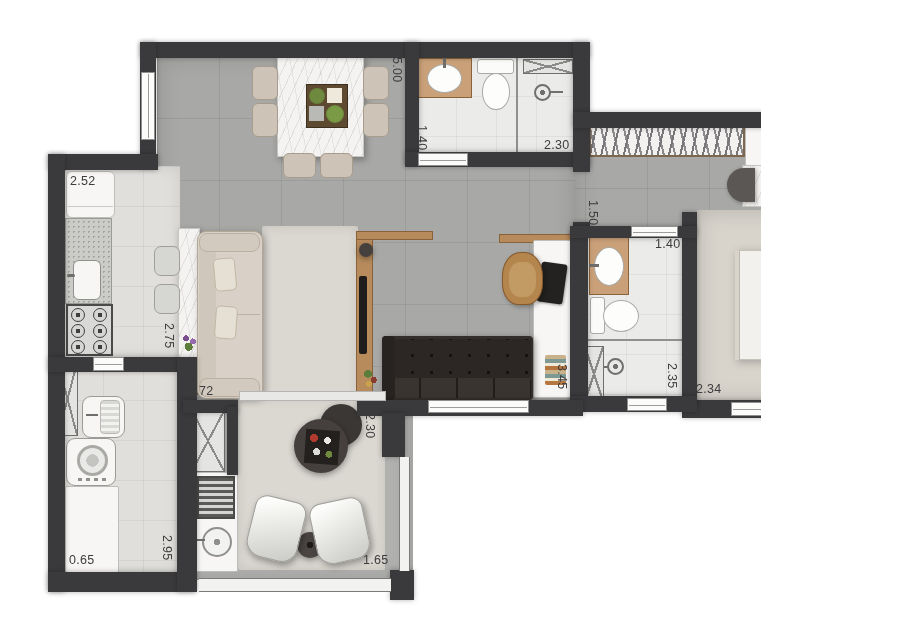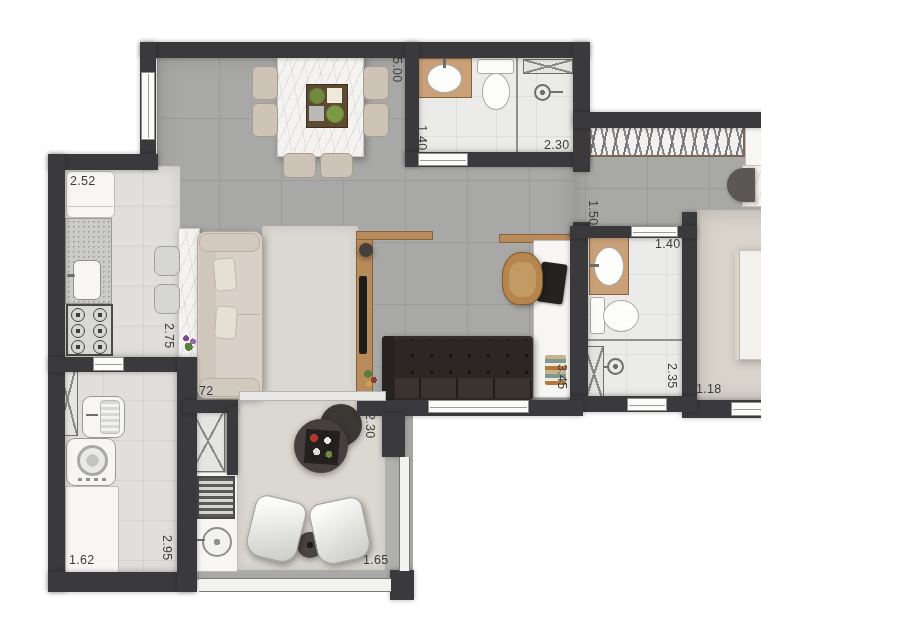--- a/index.html
+++ b/index.html
@@ -268,19 +268,19 @@
   <span class="dim dimv" style="left:415px;top:125px;">1.40</span>
   <span class="dim" style="left:544px;top:138px;">2.30</span>
   <span class="dim dimv" style="left:586px;top:200px;">1.50</span>
   <span class="dim" style="left:655px;top:237px;">1.40</span>
   <span class="dim dimv" style="left:856px;top:203px;">2.85</span>
   <span class="dim" style="left:70px;top:174px;">2.52</span>
   <span class="dim dimv" style="left:162px;top:323px;">2.75</span>
   <span class="dim" style="left:188px;top:384px;">8.72</span>
   <span class="dim dimv" style="left:555px;top:364px;">3.45</span>
   <span class="dim dimv" style="left:665px;top:363px;">2.35</span>
-  <span class="dim" style="left:696px;top:382px;">1.18</span>
+  <span class="dim" style="left:696px;top:382px;">2.34</span>
   <span class="dim dimv" style="left:363px;top:413px;">2.30</span>
   <span class="dim dimv" style="left:160px;top:535px;">2.95</span>
-  <span class="dim" style="left:69px;top:553px;">1.62</span>
+  <span class="dim" style="left:69px;top:553px;">0.65</span>
   <span class="dim" style="left:363px;top:553px;">1.65</span>
 
 </div>
 
 </body></html>

